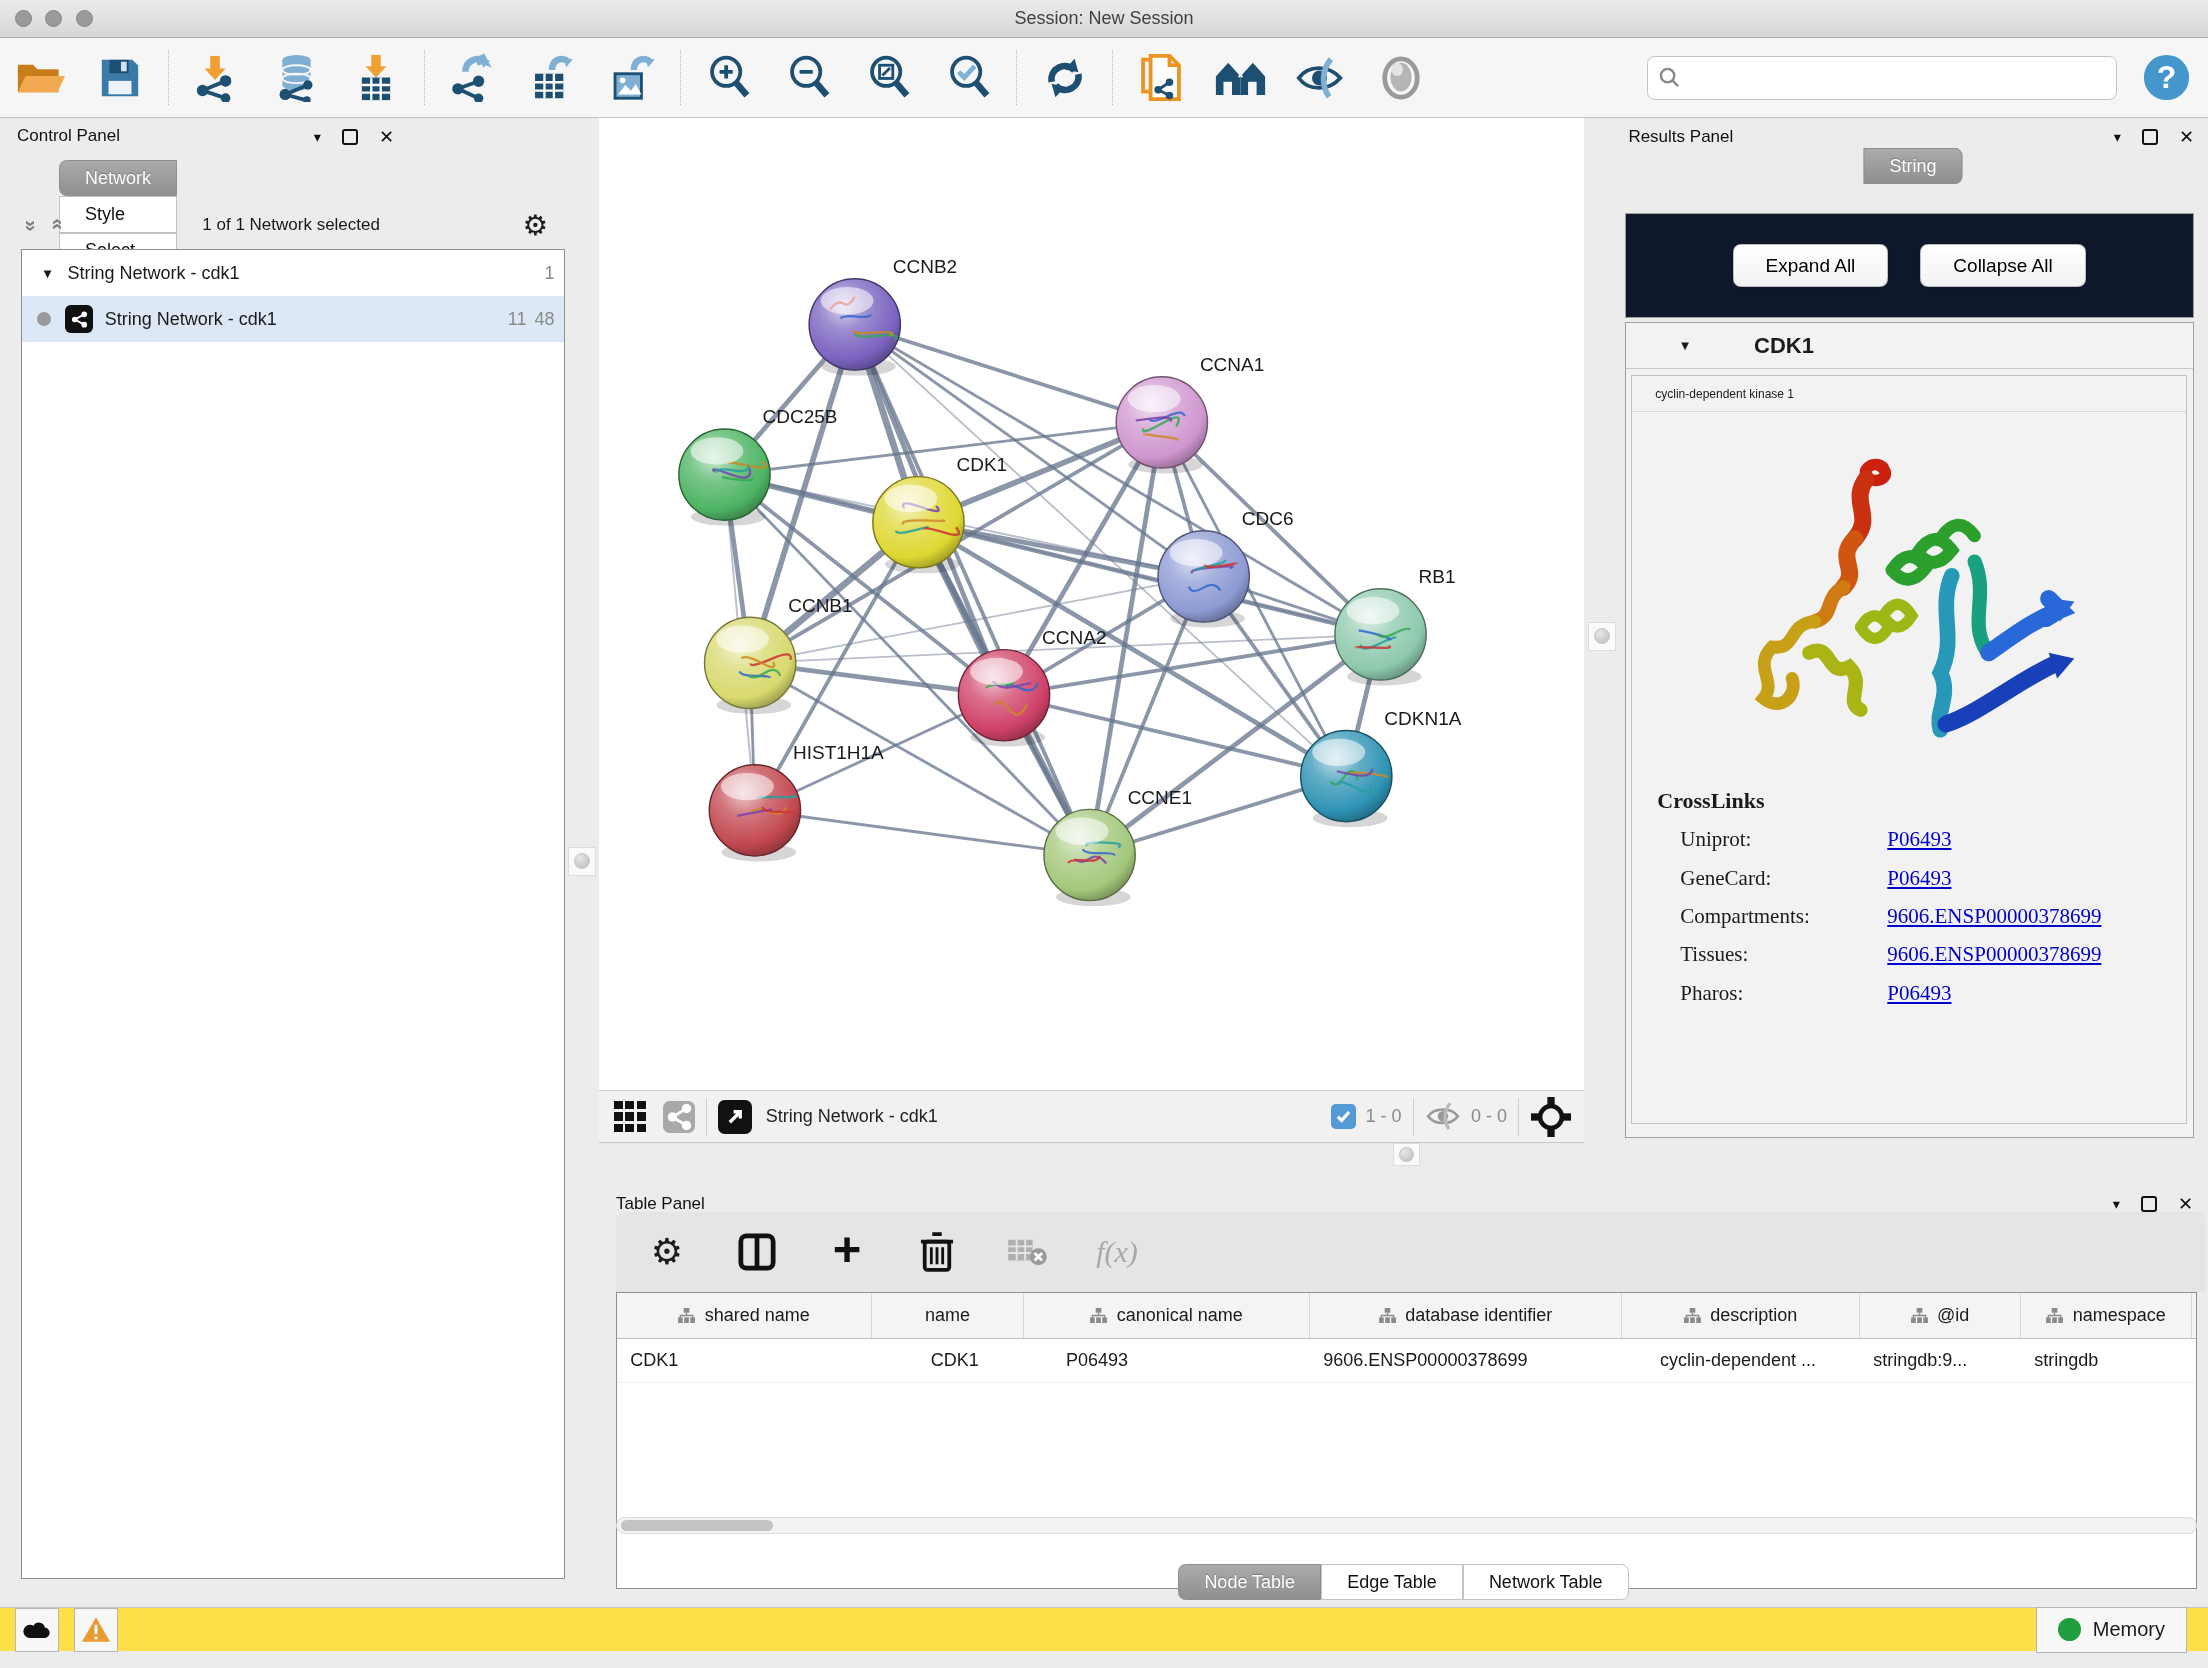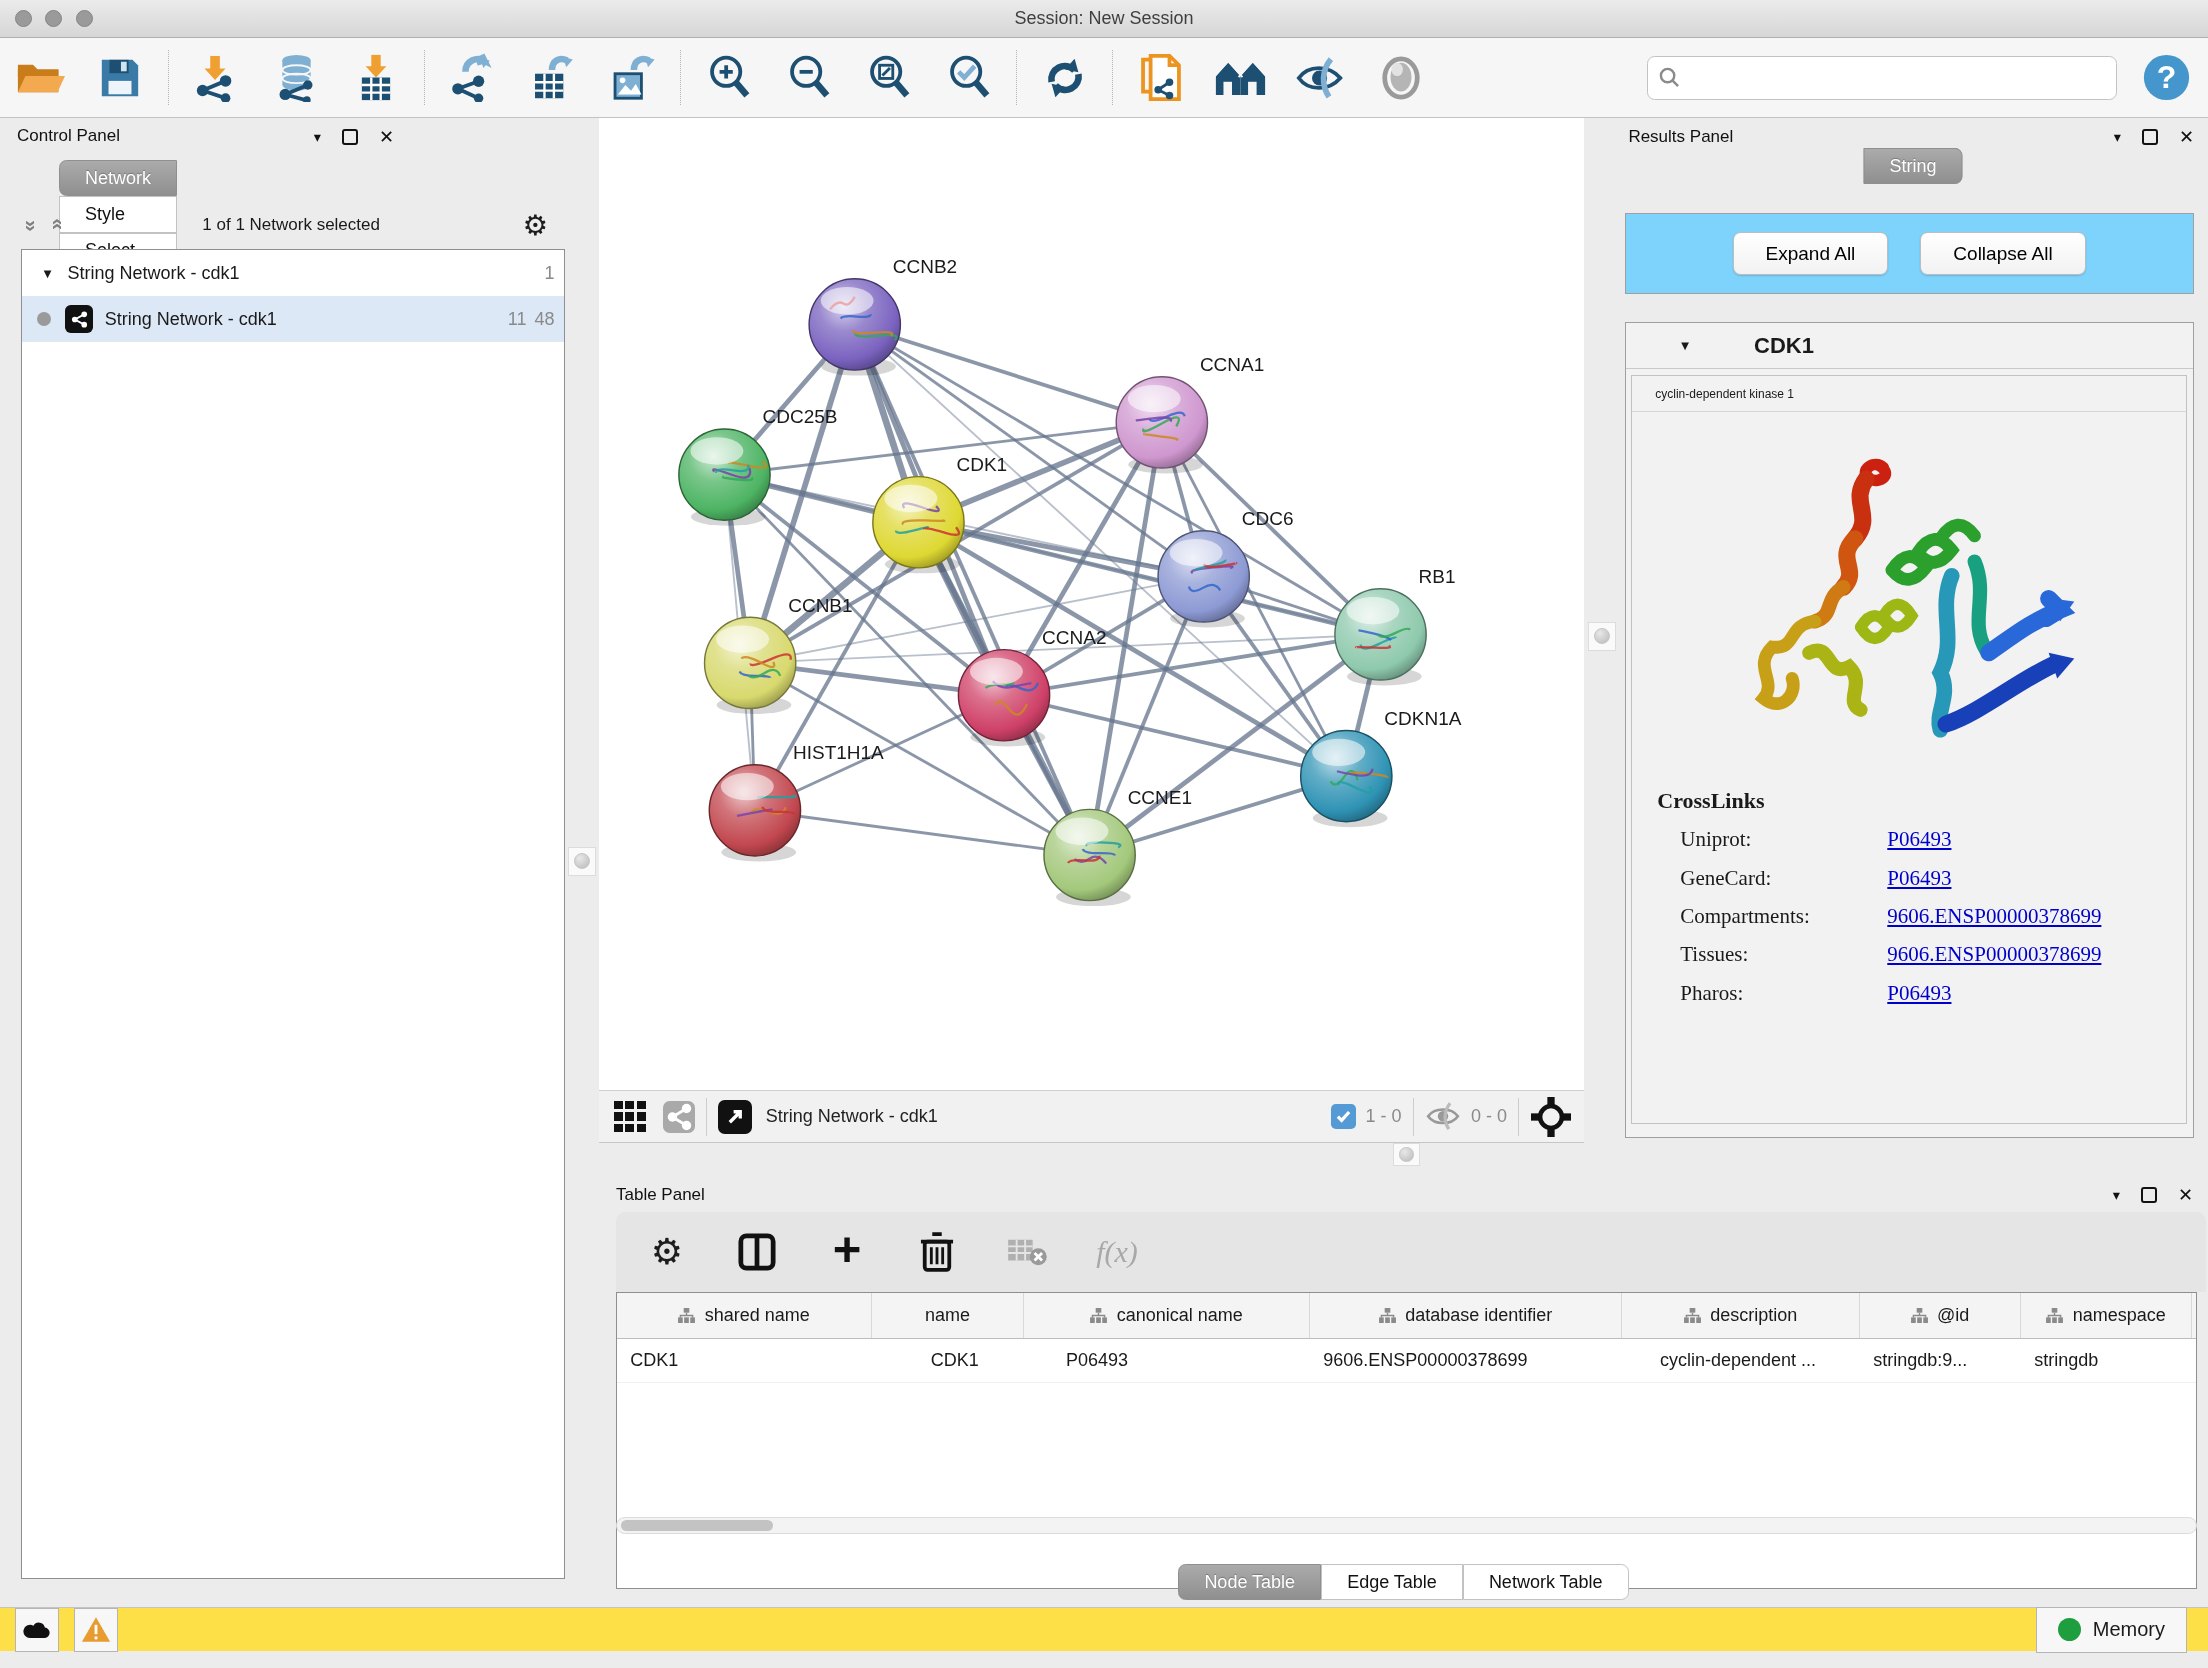--- a/index.html
+++ b/index.html
@@ -68,38 +68,38 @@
   .nb-right { margin-left:auto; display:flex; align-items:center; color:#8a8a8a; }
   .checkbox { width:25px; height:25px; border-radius:4.8px; background:#549bd5; display:flex; align-items:center; justify-content:center; margin-right:9.5px; }
   .grid-ic { display:grid; grid-template-columns:repeat(3,8.6px); grid-gap:2.9px; }
   .grid-ic b { width:8.6px; height:8.6px; background:#111; }
   .openwin { width:34px; height:34px; background:#111; border-radius:6.7px; display:flex; align-items:center; justify-content:center; }
 
   
   .results { position:absolute; left:1617px; top:118px; width:592px; height:1052px; }
   .rp-header { position:absolute; left:11.4px; top:7.6px; right:15px; display:flex; justify-content:space-between; align-items:center; }
   .rp-tab { position:absolute; left:50%; top:38px; transform:translateX(-50%); }
-  .rp-actions { position:absolute; left:7.6px; top:95px; width:569px; height:81px; background:#7dd3fc; border:1.9px solid #9f9f9f; display:flex; align-items:center; justify-content:center; gap:32px; }
+  .rp-actions { position:absolute; left:7.6px; top:95px; width:569px; height:105px; background:#0f172a; border:1.9px solid #9f9f9f; display:flex; align-items:center; justify-content:center; gap:32px; }
   .rp-btn { background:linear-gradient(#ffffff,#f2f2f2); border:1px solid #bdbdbd; border-radius:7.6px; padding:9.5px 32px; font-size:19px; box-shadow:0 1px 1.9px rgba(0,0,0,.15); }
   .rp-card { position:absolute; left:7.6px; top:204px; width:569px; height:816px; background:#f2f2f2; border:1.9px solid #9f9f9f; }
   .rp-card-head { height:46px; display:flex; align-items:center; border-bottom:1px solid #c9c9c9; }
   .rp-card-head .tri { margin-left:53px; }
   .rp-gene { font-weight:bold; font-size:22px; margin-left:49px; }
   .rp-inner { margin:5.7px; border:1px solid #c2c2c2; background:#f2f2f2; height:749px; overflow:hidden; }
   .rp-desc { font-size:12px; padding:11.4px 0 9.5px 23px; border-bottom:1px solid #d6d6d6; }
   .protein { display:block; margin:27px auto 7.6px auto; }
   .xl { font-family:"Liberation Serif","DejaVu Serif",serif; padding-left:25px; }
   .xl h3 { font-size:22px; margin:7.6px 0 1.9px 0; }
   .xl .row { display:flex; font-size:21px; margin:13.3px 0 0 23px; }
   .xl .lbl { width:207px; }
   .xl a { color:#0000cc; text-decoration:underline; }
 
   
   .tablepanel { position:absolute; left:599px; top:1170px; width:1609px; height:438px; }
-  .tp-header { position:absolute; left:17px; top:14px; right:15px; display:flex; justify-content:space-between; align-items:center;gap:28px; }
+  .tp-header { position:absolute; left:17px; top:23px; right:15px; display:flex; justify-content:space-between; align-items:center;gap:28px; }
   .tp-toolbar { position:absolute; left:17px; top:42px; right:1.9px; height:80px; background:#e5e5e5; border-radius:9.5px 9.5px 0 0; display:flex; align-items:center; gap:42px; padding-left:27px; }
   .tp-ic { display:flex; align-items:center; justify-content:center; width:48px; height:48px; }
   .fx { font-family:"Liberation Serif","DejaVu Serif",serif; font-style:italic; font-size:30px; color:#a8a8a8; }
   .tp-table { position:absolute; left:17px; top:122px; right:11.4px; height:297px; background:#fff; border:1.9px solid #8f8f8f; overflow:hidden; }
   .thead { display:flex; background:#f4f4f4; border-bottom:1.9px solid #bdbdbd; height:46px; }
   .th { display:flex; align-items:center; justify-content:center; gap:9.5px; font-size:18px; border-right:1px solid #d8d8d8; }
   .trow { display:flex; height:44px; border-bottom:1px solid #f0f0f0; }
   .td { display:flex; align-items:center; font-size:18px; padding-left:13.3px; white-space:nowrap; overflow:hidden; }
   .c0{width:255px}.c1{width:152px}.c2{width:286px}.c3{width:312px}.c4{width:238px}.c5{width:161px}.c6{width:171px}
   .hscroll { position:absolute; left:17px; bottom:74px; right:11.4px; height:17px; background:#f3f3f3; border:1px solid #dcdcdc; border-radius:8.6px; }

